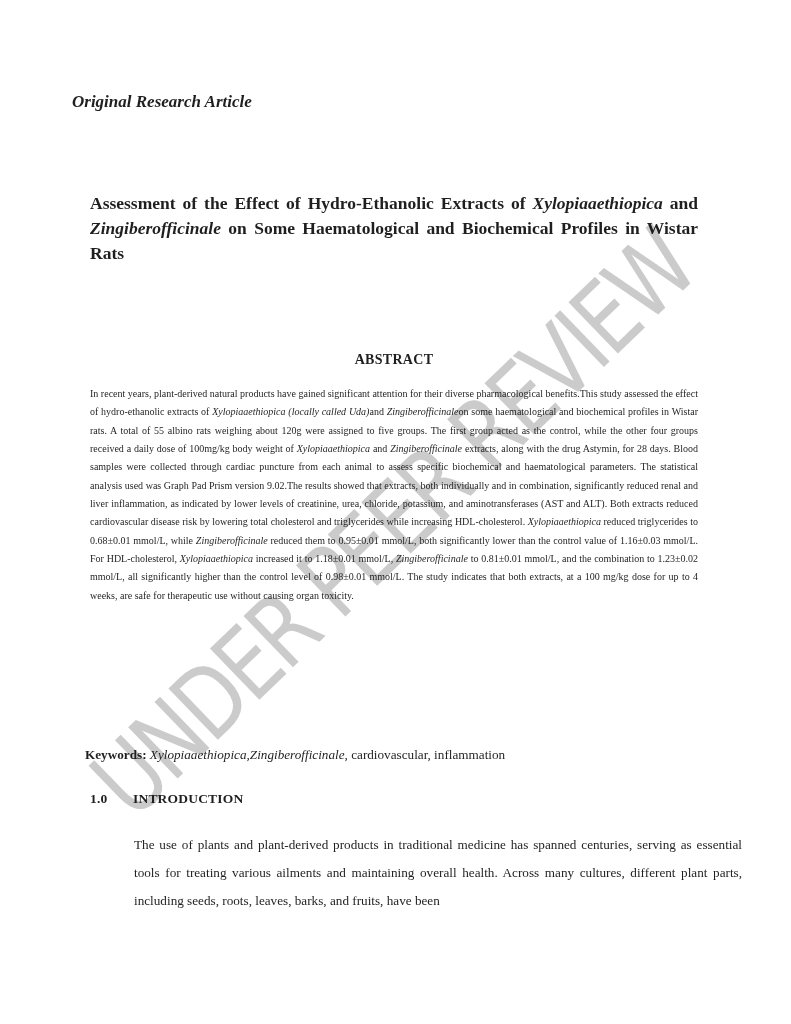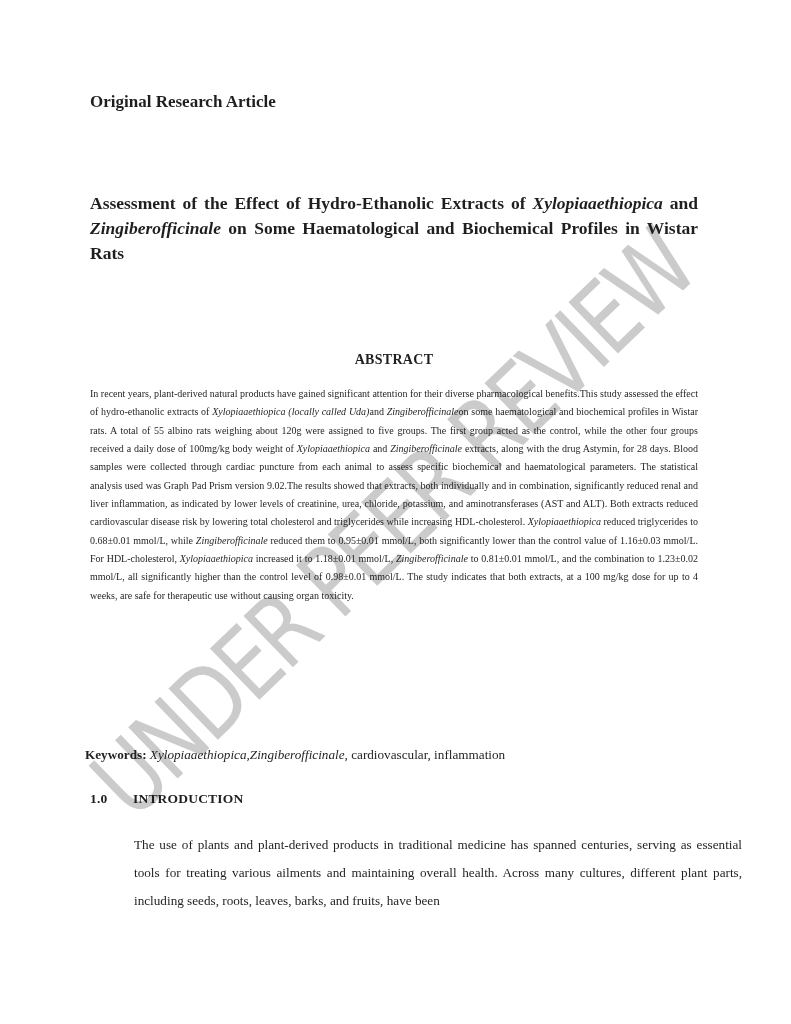--- a/index.html
+++ b/index.html
@@ -31,24 +31,25 @@
     letter-spacing: -4px;
     white-space: nowrap;
     color: var(--watermark);
     opacity: 0.85;
     z-index: 1;
     user-select: none;
   }
   .content-layer { position: absolute; inset: 0; z-index: 2; }
   .article-type {
     position: absolute;
-    left: 90px; top: 92px;
+    left: 72px; top: 92px;
     width: 608px;
     font-size: 17px;
     font-weight: bold;
+    font-style: italic;
   }
   .paper-title {
     position: absolute;
     left: 90px; top: 175px;
     width: 608px;
     font-size: 17.5px;
     font-weight: bold;
     line-height: 25px;
     text-align: justify;
     margin-top: 16px;

